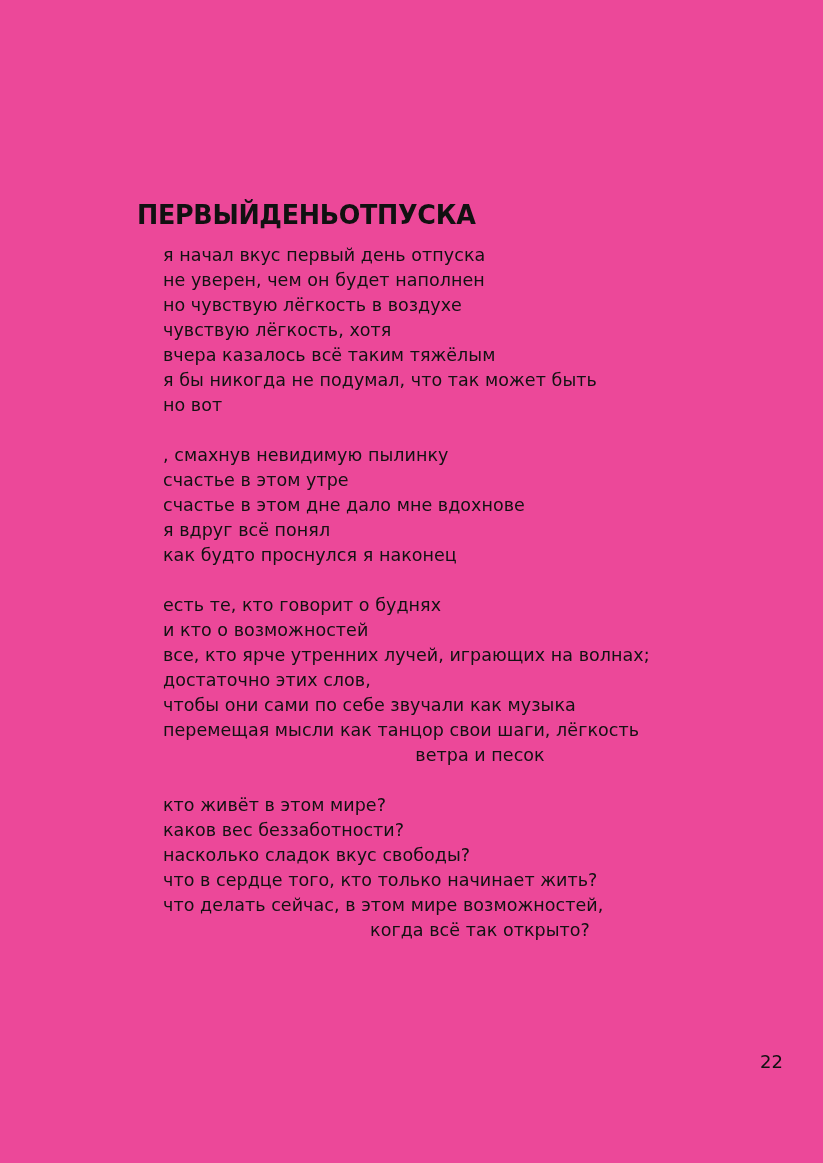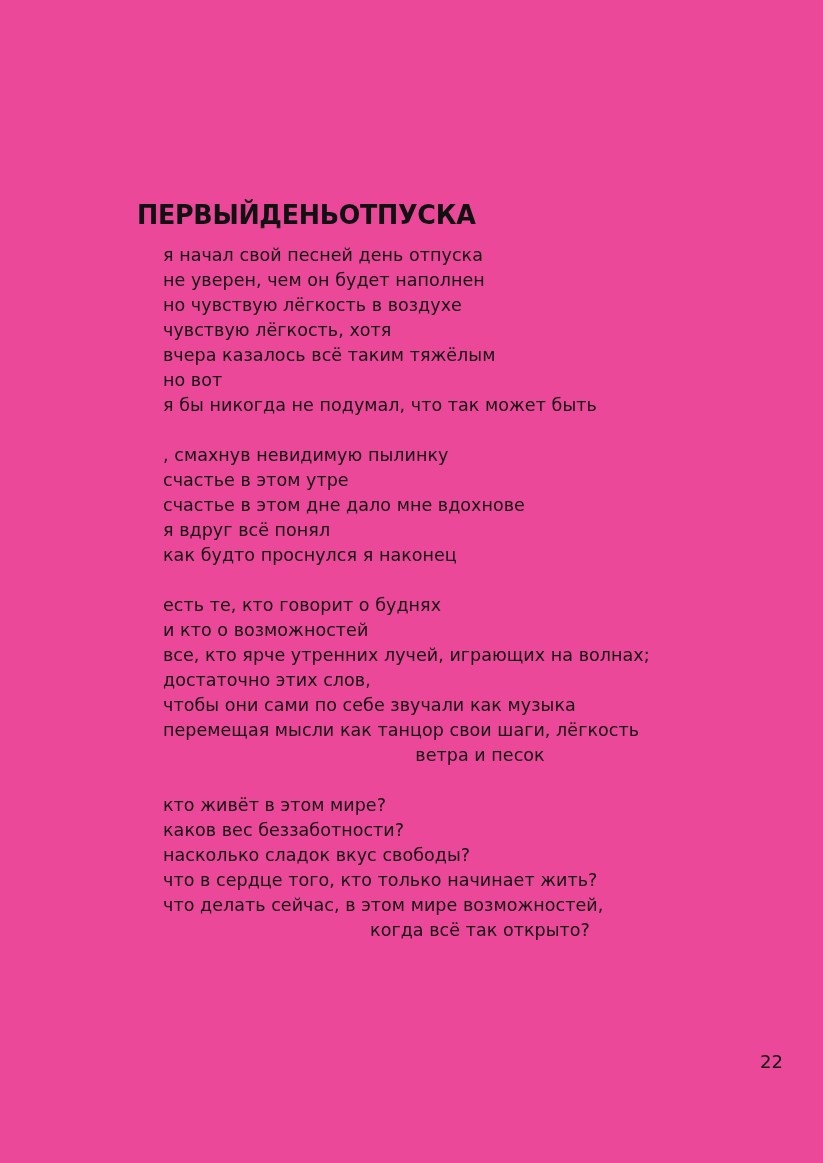--- a/index.html
+++ b/index.html
@@ -75,27 +75,27 @@
 </style>
 </head>
 <body>
 
 <div class="page">
 
   <h1 class="poem-title">ПЕРВЫЙДЕНЬОТПУСКА</h1>
 
   <div class="poem-body">
       <div class="stanza">
-        <div class="line">я начал свой песней день отпуска</div>
+        <div class="line">я начал вкус первый день отпуска</div>
         <div class="line">не уверен, чем он будет наполнен</div>
         <div class="line">но чувствую лёгкость в воздухе</div>
         <div class="line">чувствую лёгкость, хотя</div>
         <div class="line">вчера казалось всё таким тяжёлым</div>
+        <div class="line">я бы никогда не подумал, что так может быть</div>
         <div class="line">но вот</div>
-        <div class="line">я бы никогда не подумал, что так может быть</div>
       </div>
       <div class="stanza">
         <div class="line">, смахнув невидимую пылинку</div>
         <div class="line">счастье в этом утре</div>
         <div class="line">счастье в этом дне дало мне вдохнове</div>
         <div class="line">я вдруг всё понял</div>
         <div class="line">как будто проснулся я наконец</div>
       </div>
       <div class="stanza">
         <div class="line">есть те, кто говорит о буднях</div>

